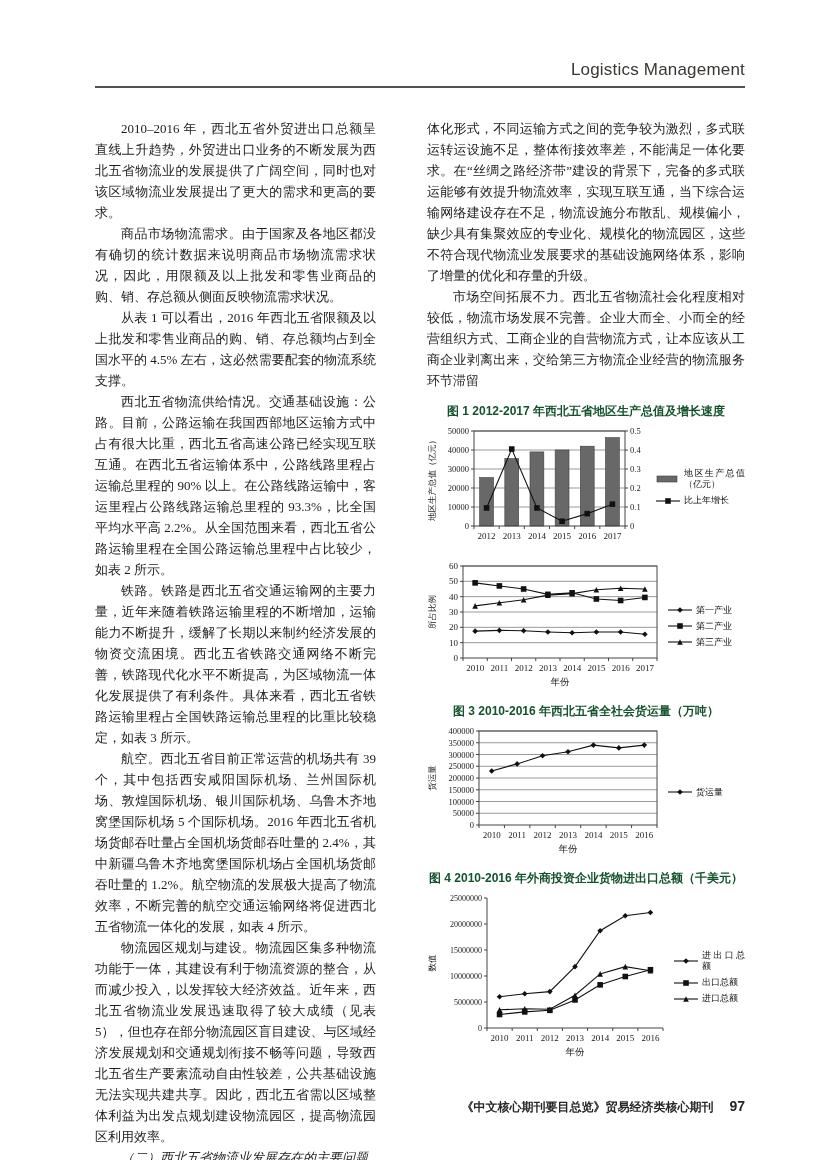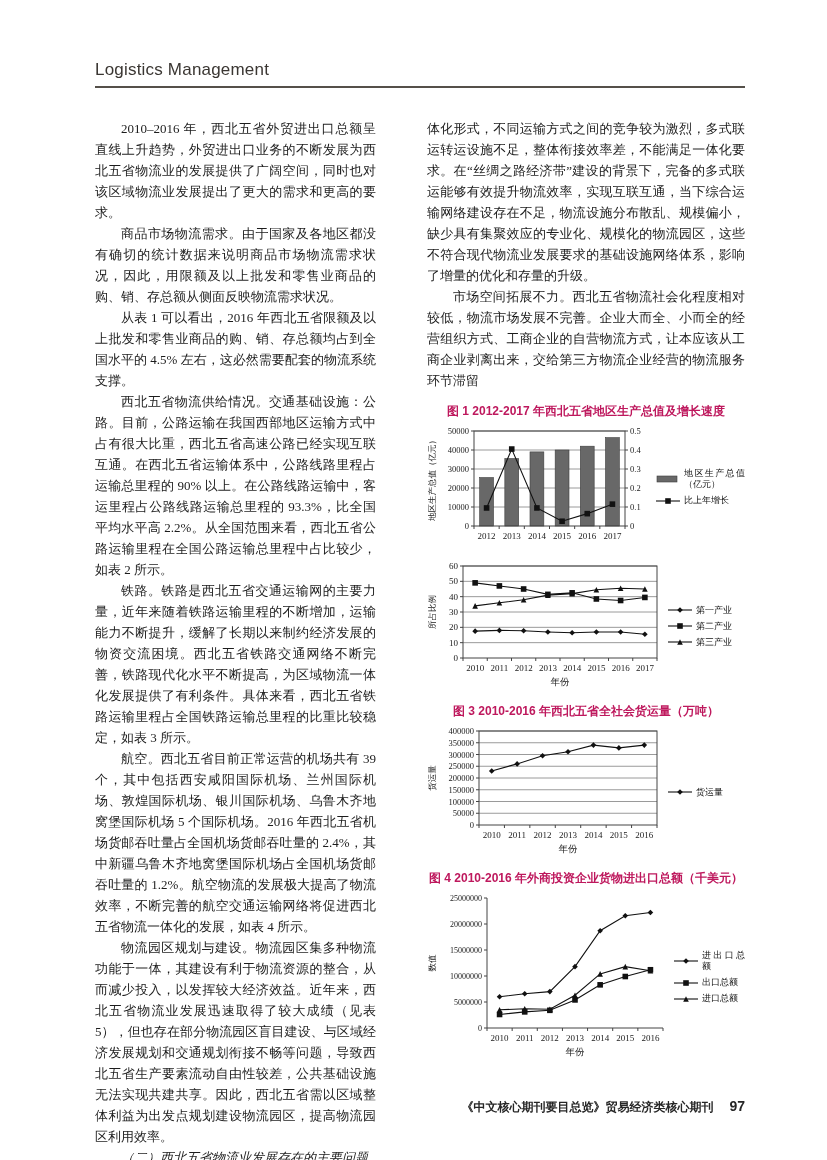--- a/index.html
+++ b/index.html
@@ -1,30 +1,30 @@
 <!DOCTYPE html>
 <html><head>
 <meta charset="utf-8">
 <style>
   html,body{margin:0;padding:0;background:#ffffff;}
   .page{width:827px;height:1160px;position:relative;background:#fff;overflow:hidden;
         font-family:"Liberation Serif","DejaVu Serif",serif;color:#1c1c1c;}
   .page-header{position:absolute;top:60px;left:95px;width:650px;
-        border-bottom:2px solid #55504a;padding-bottom:6px;}
+        border-bottom:2px solid #55504a;padding-bottom:6px;text-align:right;}
   .journal-name{font-family:"Liberation Sans","DejaVu Sans",sans-serif;font-size:17px;
         color:#3a3632;letter-spacing:.2px;}
   .columns{position:absolute;top:118px;left:95px;width:650px;display:flex;gap:22px;}
   .col{width:310px;font-size:13px;line-height:21px;text-align:justify;}
   .col.right{width:320px;margin-left:29px;}
   .para{margin:0;text-indent:2em;}
   .para.no-indent{text-indent:0;}
   .para.subheading{font-style:italic;}
   .chart-figure{margin:13px 0 0 0;}
   .fig-caption{font-family:"Liberation Sans","DejaVu Sans",sans-serif;font-weight:bold;
-        font-size:12px;line-height:15px;text-align:center;margin-bottom:7px;color:#be185d;}
+        font-size:12px;line-height:15px;text-align:center;margin-bottom:7px;color:#14532d;}
   .fig-body{display:flex;align-items:center;}
   .legend{display:flex;flex-direction:column;justify-content:center;gap:5px;
         font-size:9px;line-height:11px;color:#111;}
   .legend-item{display:flex;align-items:center;gap:3px;}
   .legend-item svg{flex:0 0 auto;}
   .page-footer{position:absolute;right:82px;bottom:44px;
         font-family:"Liberation Sans","DejaVu Sans",sans-serif;font-weight:bold;
         font-size:12px;color:#262626;display:flex;align-items:baseline;gap:16px;}
   .pageno{font-size:14px;}
   svg text{font-family:"Liberation Serif","DejaVu Serif",serif;}

